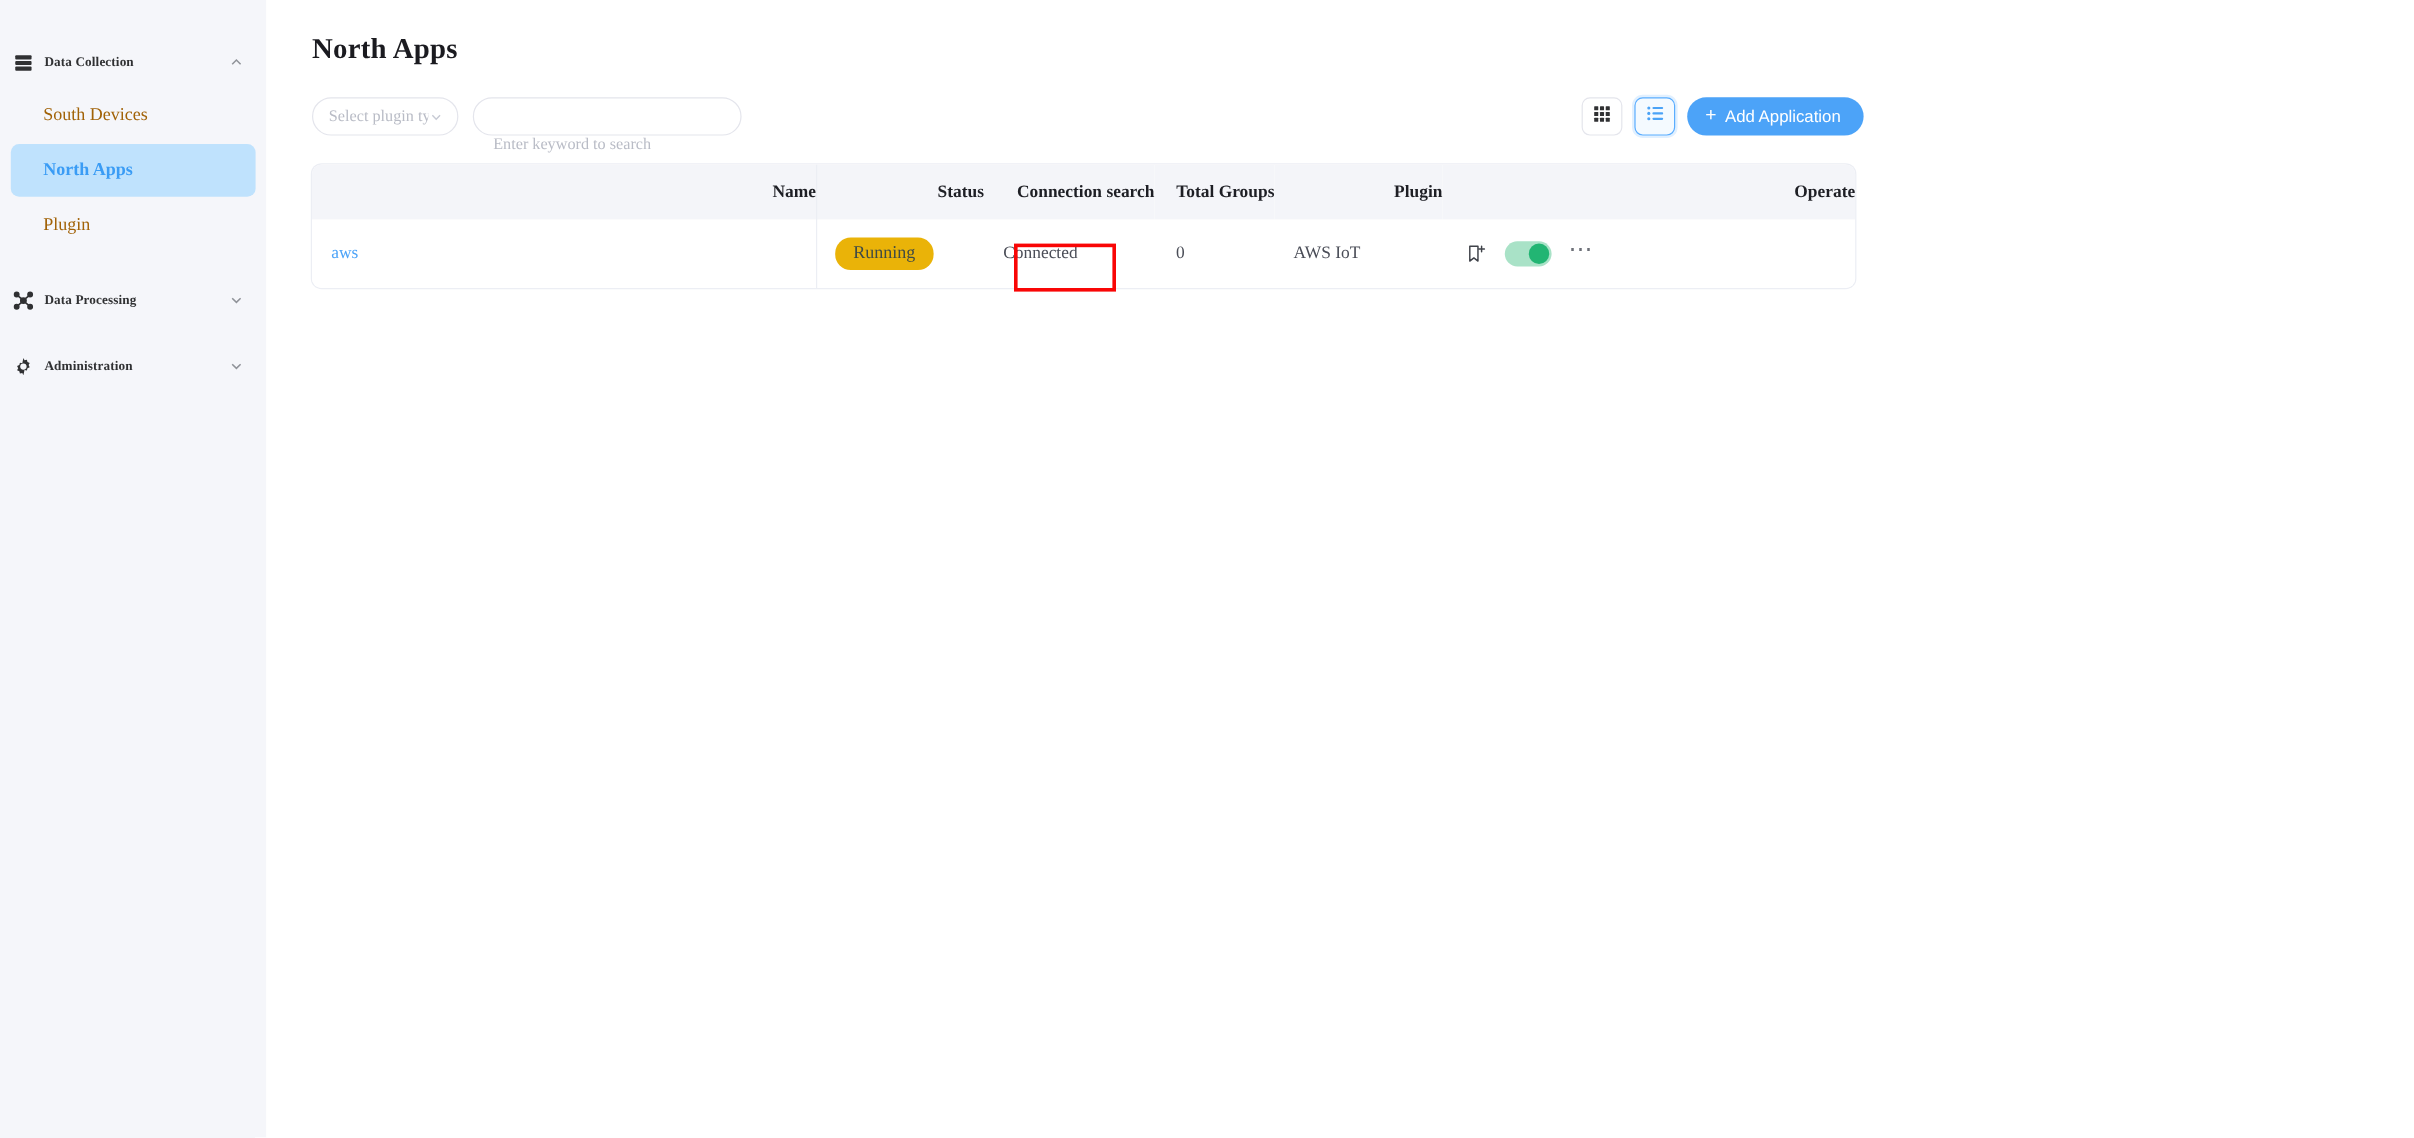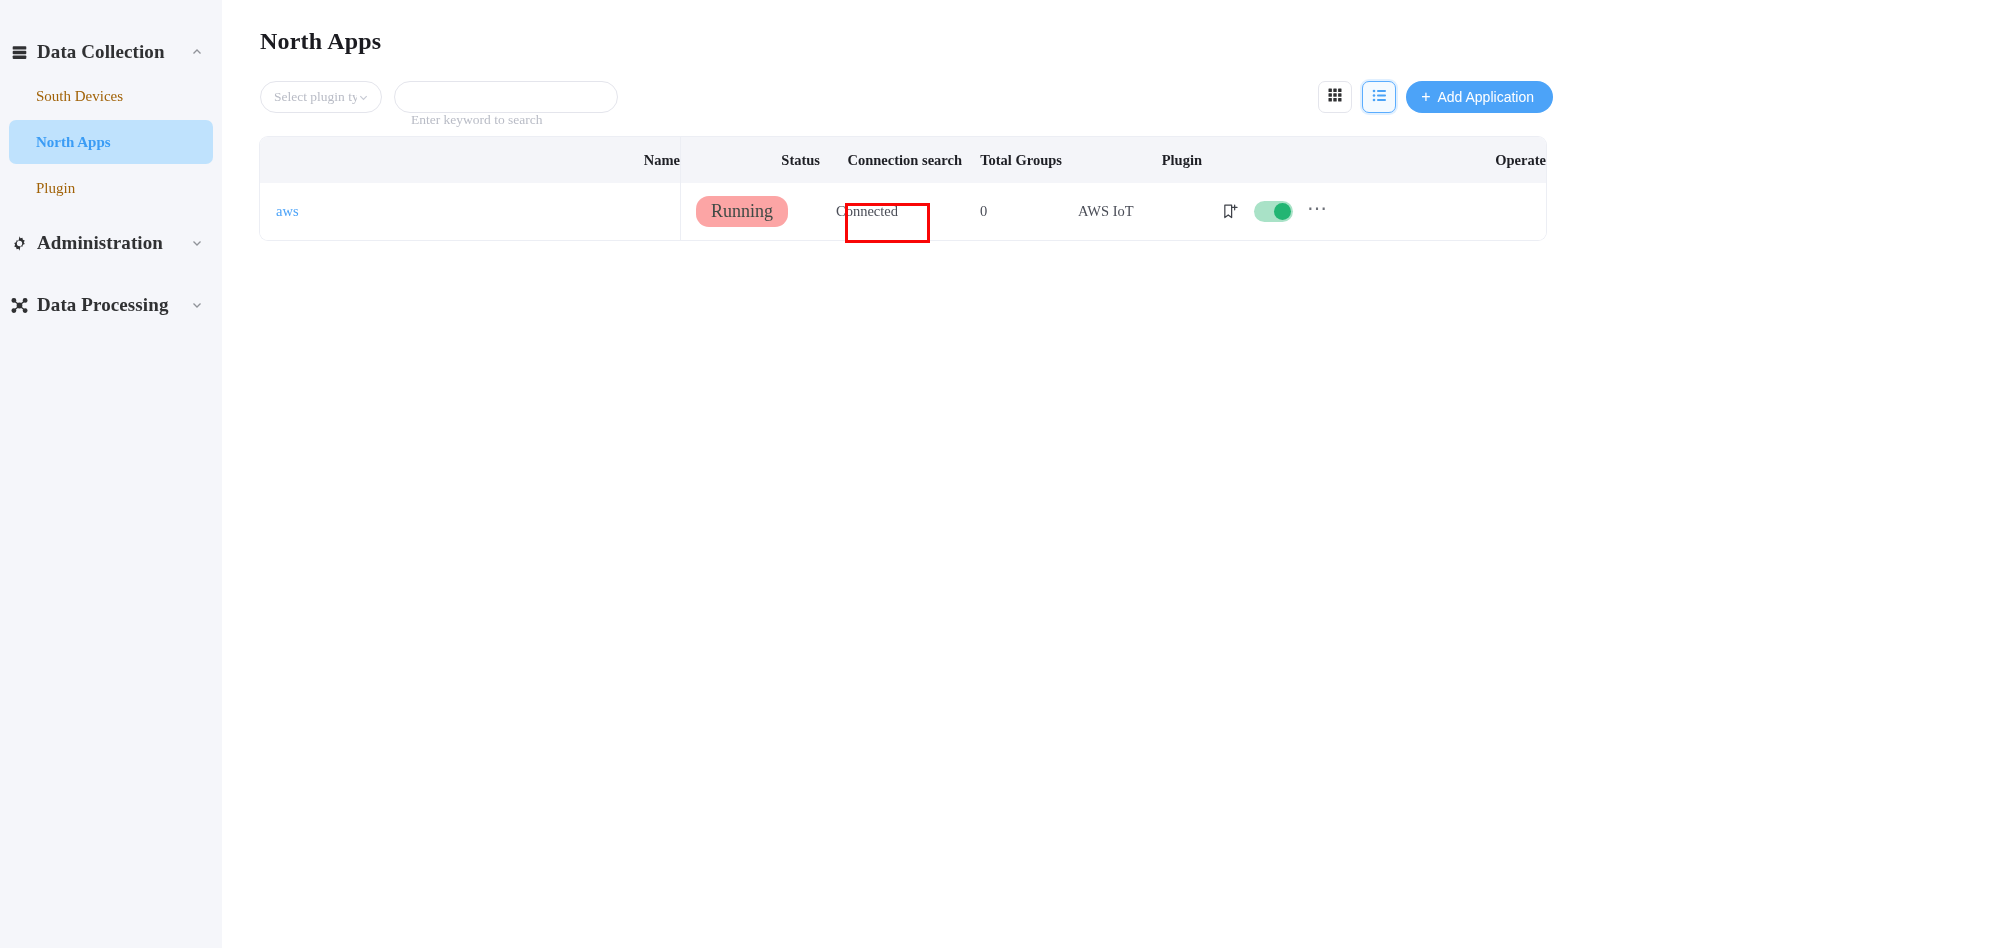--- a/index.html
+++ b/index.html
@@ -36,21 +36,21 @@
     user-select: none;
   }
   .nav-group-header .grp-icon {
     width: 20px; height: 20px;
     flex: 0 0 20px;
     display: flex; align-items: center; justify-content: center;
     margin-right: 8px;
     color: #303133;
   }
   .nav-group-header .grp-label {
-    font-size: 19px;
+    font-size: 11px;
     font-weight: bold;
     color: #303133;
     letter-spacing: 0.1px;
     flex: 1;
   }
   .chev {
     width: 14px; height: 14px;
     flex: 0 0 14px;
     color: #909399;
     display: flex; align-items: center; justify-content: center;
@@ -232,25 +232,25 @@
     z-index: 3;
   }
 
   .cell-link {
     color: #4ca3f8;
     text-decoration: none;
     cursor: pointer;
   }
   .badge-running {
     display: inline-block;
-    background: #fca5a5;
+    background: #eab308;
     color: #3f4a45;
     border-radius: 13px;
     padding: 4px 15px;
-    font-size: 18px;
+    font-size: 15px;
     line-height: 1.25;
   }
   .conn-text { color: #4a4d57; }
   .num-cell  { padding-left: 18px !important; }
 
   .op-cell-inner {
     display: flex;
     align-items: center;
     gap: 14px;
     padding-left: 2px;
@@ -320,49 +320,49 @@
     <div class="nav-sub">
       <div class="nav-item">
         <span>South Devices</span>
       </div>
       <div class="nav-item active">
         <span>North Apps</span>
       </div>
       <div class="nav-item">
         <span>Plugin</span>
       </div>
-    </div>
-
-    <div class="nav-group-header" style="margin-top:11px;">
-      <span class="grp-icon">
-        <svg width="17" height="17" viewBox="0 0 20 20" fill="currentColor">
-          <path d="M10 1.6l1.1 2.1 2.3-.5.6 2.3 2.2.9-1.1 2.1 1.1 2.1-2.2.9-.6 2.3-2.3-.5L10 18.4l-1.1-2.1-2.3.5-.6-2.3-2.2-.9 1.1-2.1-1.1-2.1 2.2-.9.6-2.3 2.3.5z"></path>
-          <circle cx="10" cy="10" r="3.1" fill="#f5f6fa"></circle>
-        </svg>
-      </span>
-      <span class="grp-label">Administration</span>
-      <span class="chev">
-        <svg width="12" height="12" viewBox="0 0 12 12" fill="none" stroke="currentColor" stroke-width="1.3">
-          <path d="M2.5 4.5 L6 8 L9.5 4.5"></path>
-        </svg>
-      </span>
     </div>
 
     <div class="nav-group-header" style="margin-top:18px;">
       <span class="grp-icon">
         <svg width="17" height="17" viewBox="0 0 20 20" fill="none" stroke="currentColor" stroke-width="1.6">
           <circle cx="10" cy="10" r="2.6" fill="currentColor"></circle>
           <circle cx="3.4" cy="4" r="2.1" fill="currentColor"></circle>
           <circle cx="16.6" cy="4" r="2.1" fill="currentColor"></circle>
           <circle cx="3.4" cy="16" r="2.1" fill="currentColor"></circle>
           <circle cx="16.6" cy="16" r="2.1" fill="currentColor"></circle>
           <path d="M5 5.5 L8.3 8.3 M15 5.5 L11.7 8.3 M5 14.5 L8.3 11.7 M15 14.5 L11.7 11.7"></path>
         </svg>
       </span>
       <span class="grp-label">Data Processing</span>
+      <span class="chev">
+        <svg width="12" height="12" viewBox="0 0 12 12" fill="none" stroke="currentColor" stroke-width="1.3">
+          <path d="M2.5 4.5 L6 8 L9.5 4.5"></path>
+        </svg>
+      </span>
+    </div>
+
+    <div class="nav-group-header" style="margin-top:11px;">
+      <span class="grp-icon">
+        <svg width="17" height="17" viewBox="0 0 20 20" fill="currentColor">
+          <path d="M10 1.6l1.1 2.1 2.3-.5.6 2.3 2.2.9-1.1 2.1 1.1 2.1-2.2.9-.6 2.3-2.3-.5L10 18.4l-1.1-2.1-2.3.5-.6-2.3-2.2-.9 1.1-2.1-1.1-2.1 2.2-.9.6-2.3 2.3.5z"></path>
+          <circle cx="10" cy="10" r="3.1" fill="#f5f6fa"></circle>
+        </svg>
+      </span>
+      <span class="grp-label">Administration</span>
       <span class="chev">
         <svg width="12" height="12" viewBox="0 0 12 12" fill="none" stroke="currentColor" stroke-width="1.3">
           <path d="M2.5 4.5 L6 8 L9.5 4.5"></path>
         </svg>
       </span>
     </div>
   </nav>
 
   <main class="main">
 

